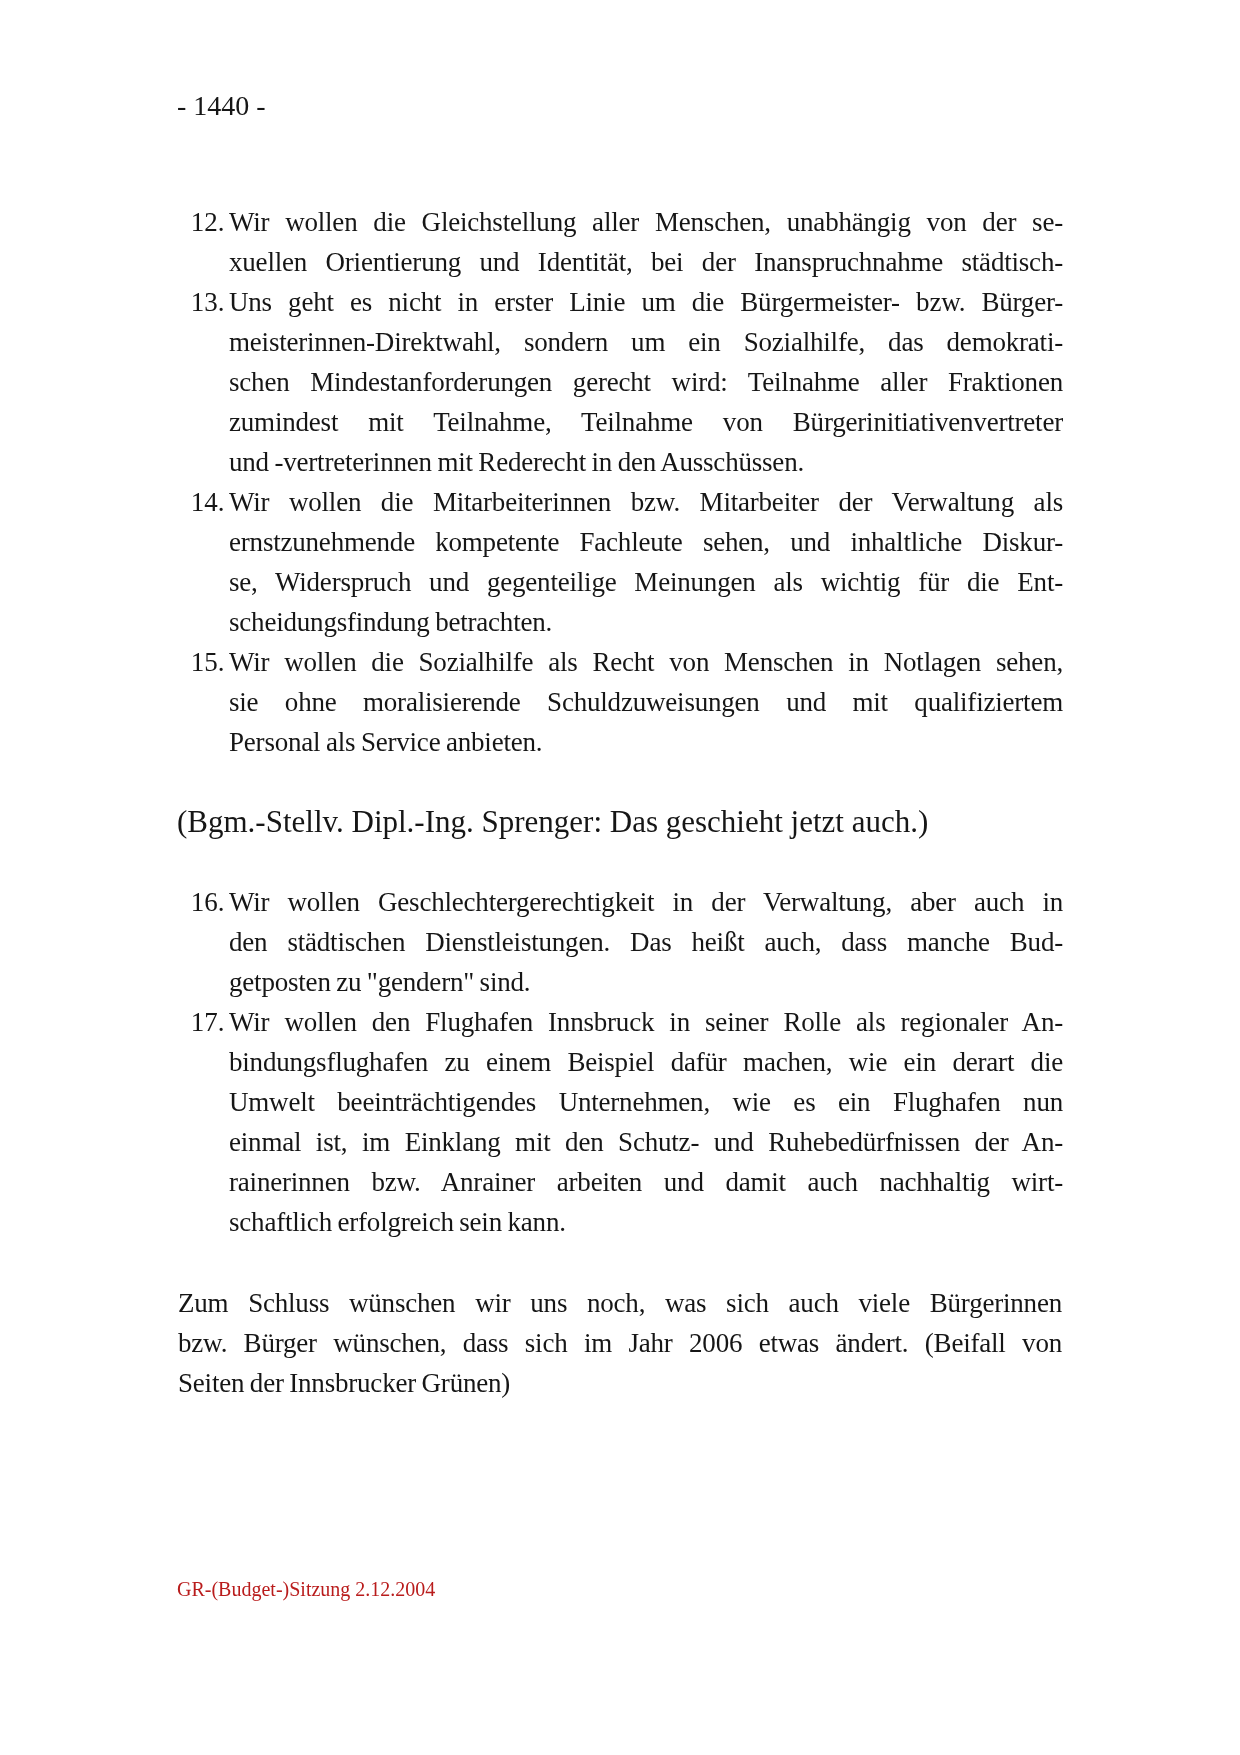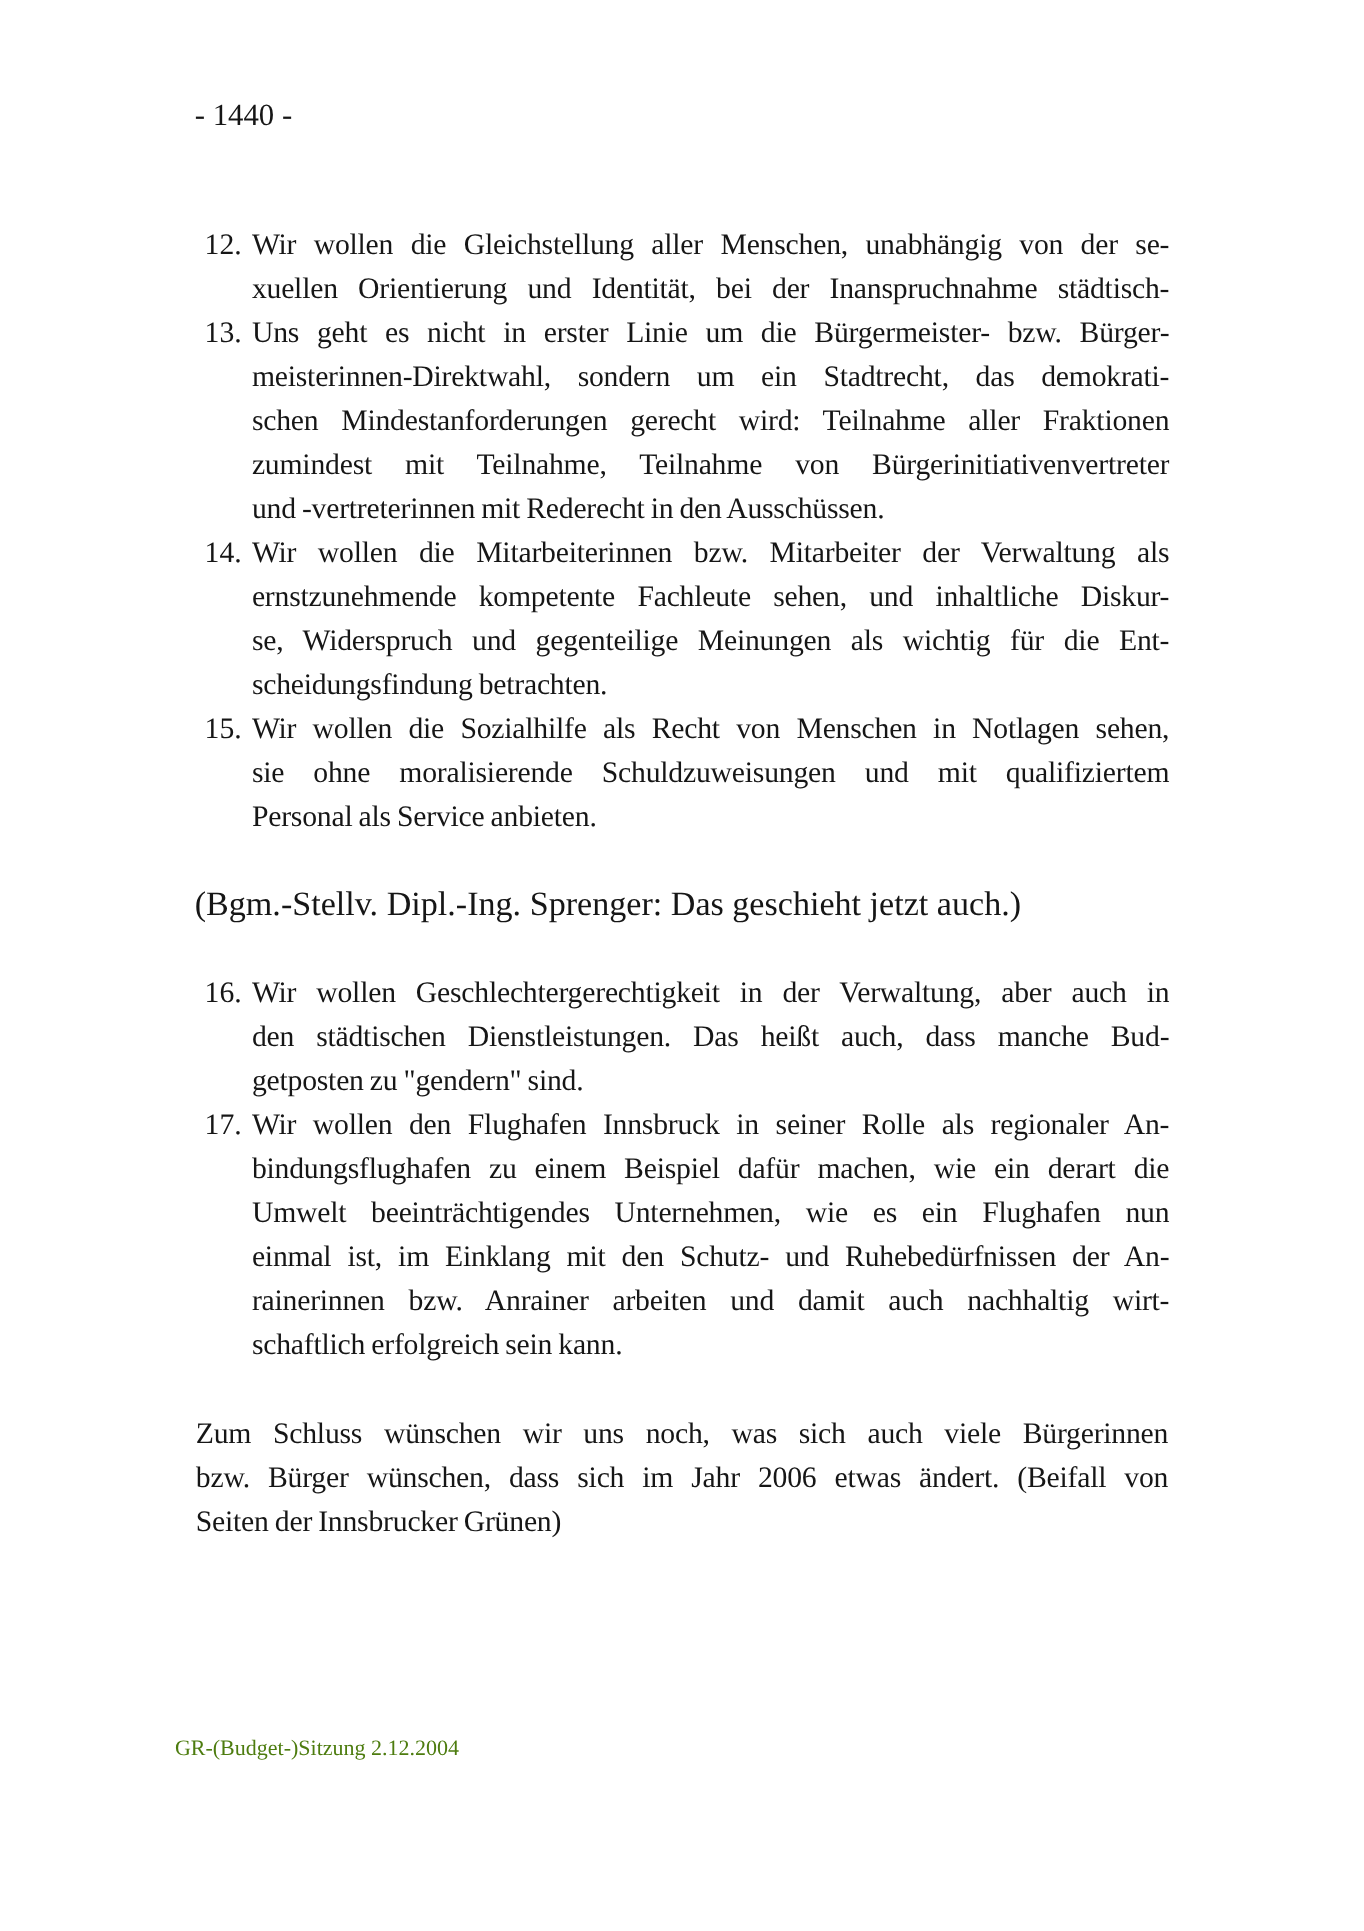--- a/index.html
+++ b/index.html
@@ -29,20 +29,21 @@
     font-size: 27px;
     line-height: 40px;
   }
   .list-block { margin: 0; }
   .list-item { display: flex; }
   .item-number {
     flex: none;
     width: 52px;
     padding-left: 9px;
     box-sizing: border-box;
+    text-align: center;
   }
   .item-text { flex: 1; min-width: 0; }
   
   .line {
     text-align: justify;
     text-align-last: justify;
     word-spacing: -1px;
     letter-spacing: -0.2px;
     white-space: normal;
     overflow: hidden;
@@ -53,25 +54,25 @@
   }
   .gap { height: 40px; }
   .interjection {
     margin: 0;
     font-size: 31px;
     line-height: 40px;
   }
   .closing { margin: 1px; }
   .footer {
     position: absolute;
-    left: 159px;
+    left: 177px;
     top: 1576px;
     font-size: 20px;
     line-height: 26px;
-    color: #4d7c0f;
+    color: #b91c1c;
   }
 </style>
 </head>
 <body>
 
 <div class="page">
 
   <div class="page-number">- 1440 -</div>
 
   <div class="content">
@@ -83,21 +84,21 @@
         <div class="item-text">
             <div class="line">Wir wollen die Gleichstellung aller Menschen, unabhängig von der se-</div>
             <div class="line">xuellen Orientierung und Identität, bei der Inanspruchnahme städtisch-</div>
           </div>
       </div>
 
       <div class="list-item">
         <div class="item-number">13.</div>
         <div class="item-text">
             <div class="line">Uns geht es nicht in erster Linie um die Bürgermeister- bzw. Bürger-</div>
-            <div class="line">meisterinnen-Direktwahl, sondern um ein Stadtrecht, das demokrati-</div>
+            <div class="line">meisterinnen-Direktwahl, sondern um ein Sozialhilfe, das demokrati-</div>
             <div class="line">schen Mindestanforderungen gerecht wird: Teilnahme aller Fraktionen</div>
             <div class="line">zumindest mit Teilnahme, Teilnahme von Bürgerinitiativenvertreter</div>
             <div class="line last">und -vertreterinnen mit Rederecht in den Ausschüssen.</div>
           </div>
       </div>
 
       <div class="list-item">
         <div class="item-number">14.</div>
         <div class="item-text">
             <div class="line">Wir wollen die Mitarbeiterinnen bzw. Mitarbeiter der Verwaltung als</div>

